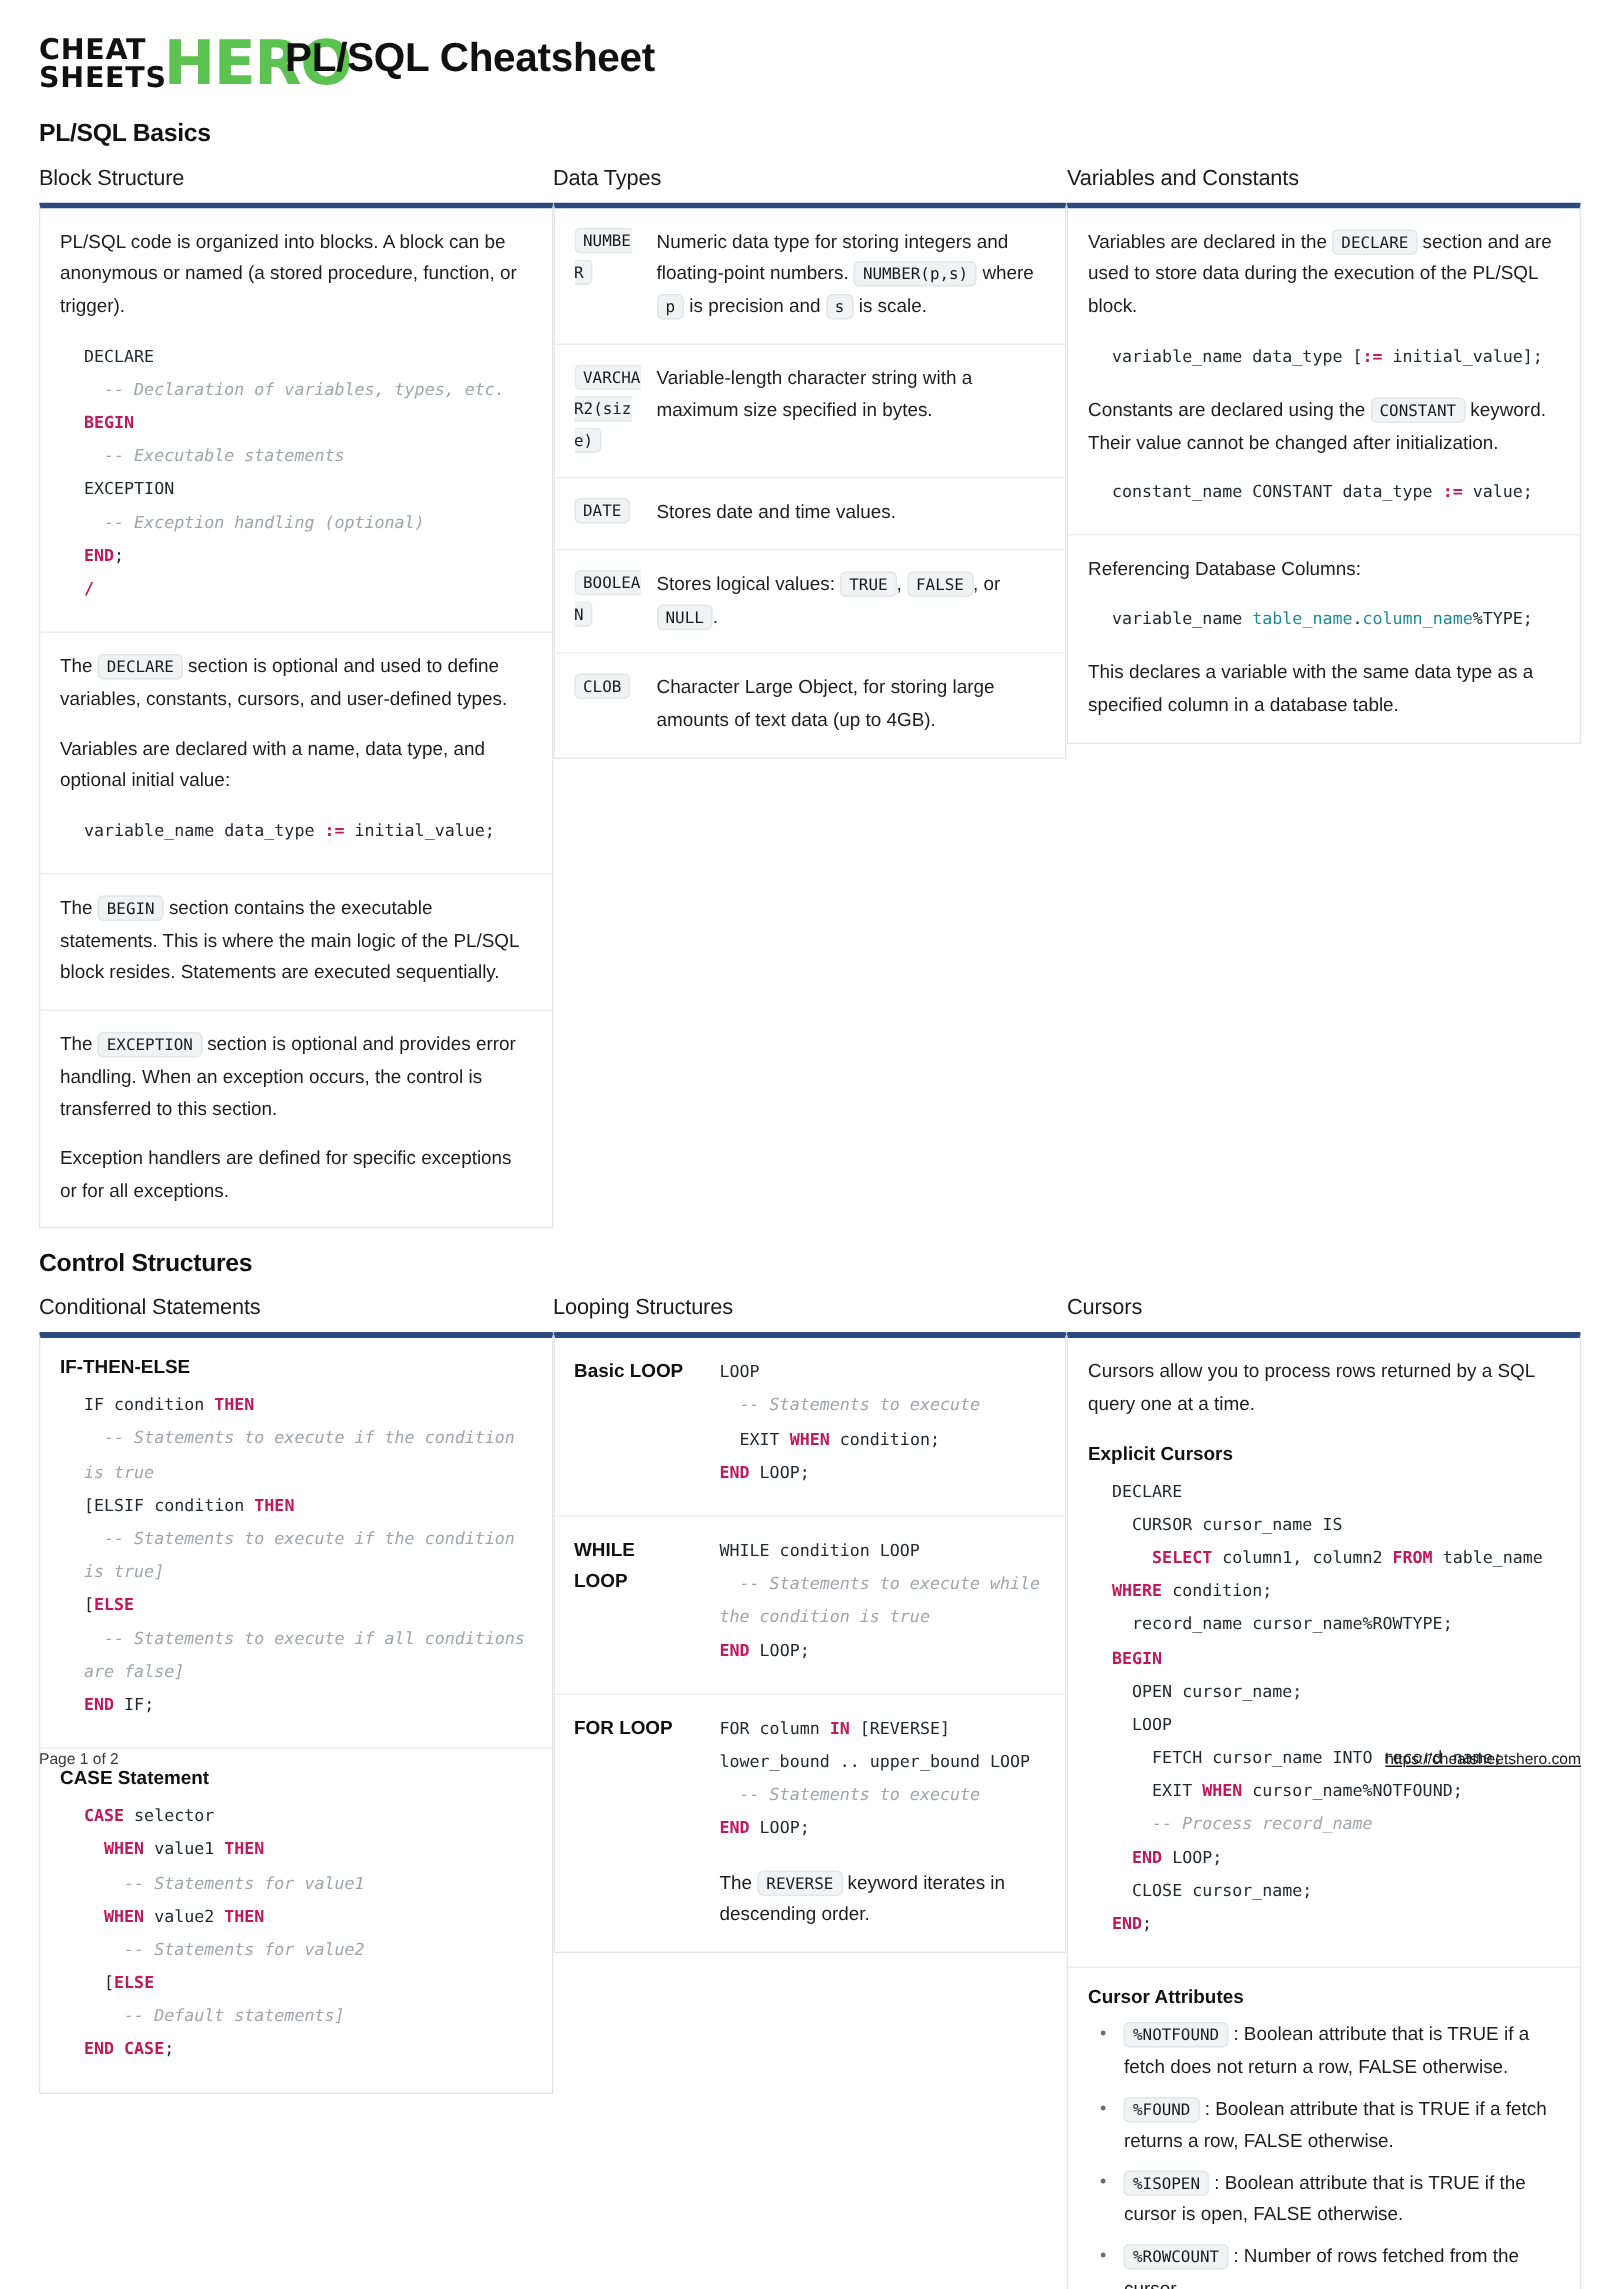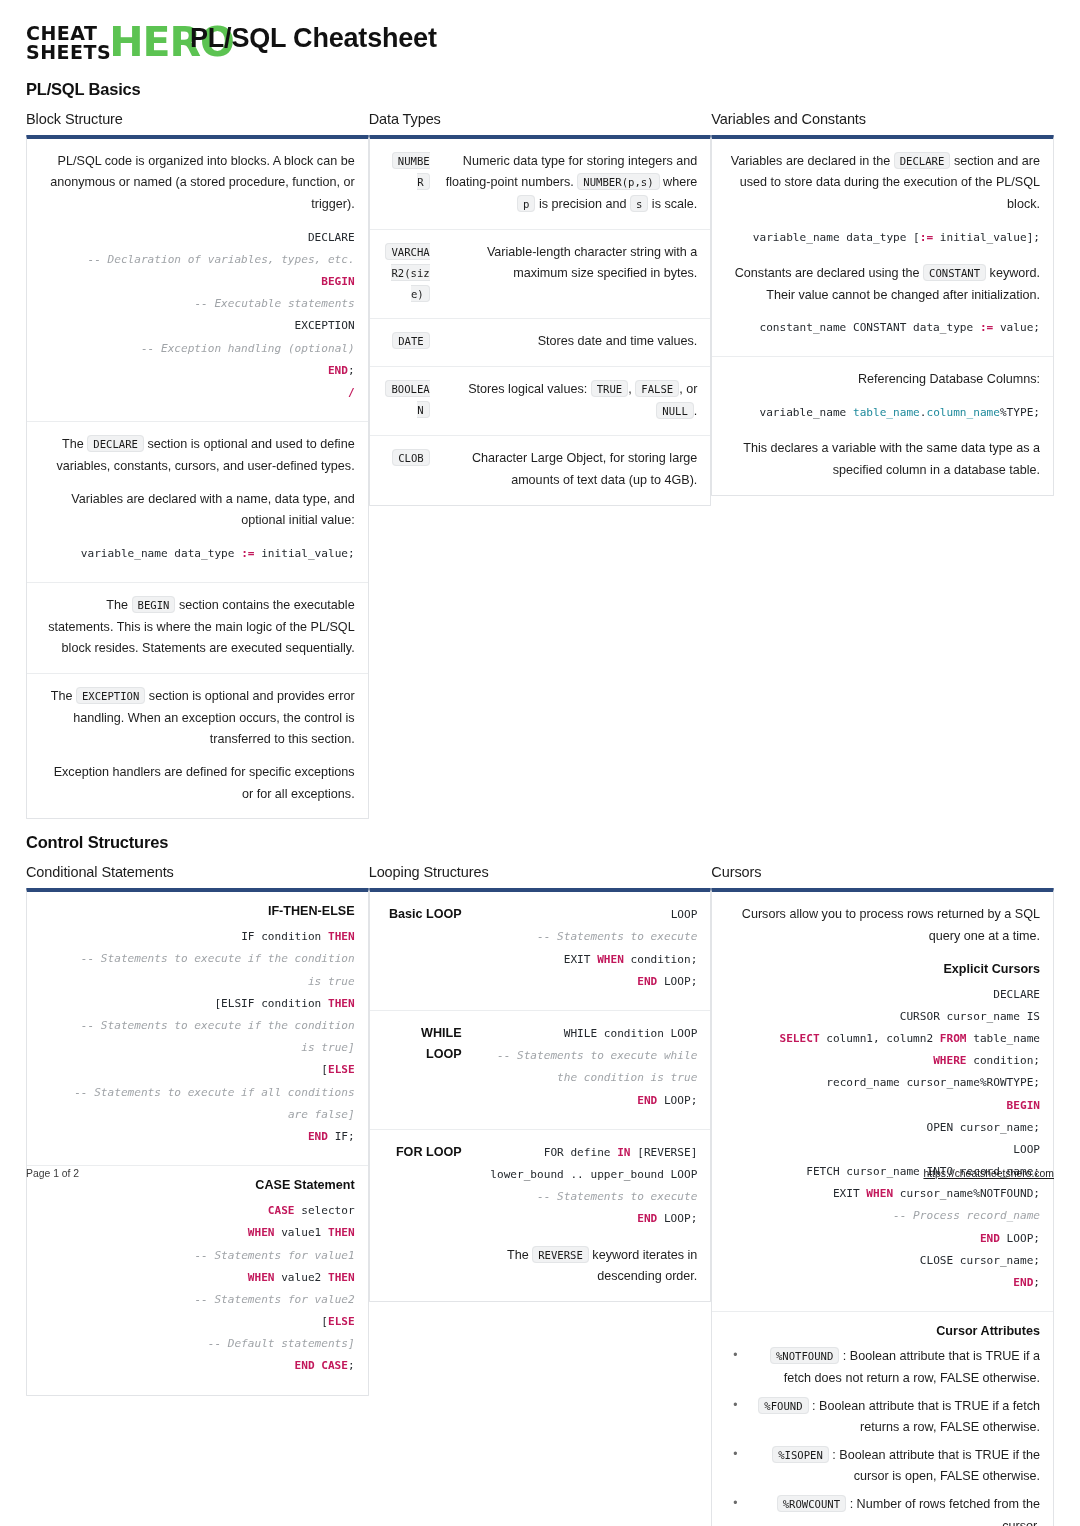--- a/index.html
+++ b/index.html
@@ -50,21 +50,20 @@
   
   .cols { display: flex; align-items: flex-start; }
   .col { flex: 1 1 0; min-width: 0; }
 
   
   .card {
     border: 1px solid #e2e4e7;
     border-top: 4px solid #2c4a7c;
     background: #ffffff;
     border-radius: 1px;
-    text-align: right;
   }
   .cell {
     padding: 12px 13px 13px 13px;
     border-bottom: 1px solid #ebedef;
   }
   .cell:last-child { border-bottom: none; }
 
   
   p.t {
     font-size: 12.6px; line-height: 1.72; color: #1e1e1e;
@@ -318,21 +317,21 @@
           <div class="lp-val">
             <pre class="code"><span class="pl">WHILE condition LOOP</span>
   <span class="c">-- Statements to execute while the condition is true</span>
 <span class="k">END</span><span class="pl"> LOOP;</span></pre>
           </div>
         </div>
 
         <div class="lp-row">
           <div class="lp-key">FOR LOOP</div>
           <div class="lp-val">
-            <pre class="code"><span class="pl">FOR define </span><span class="k">IN</span><span class="pl"> [REVERSE] lower_bound .. upper_bound LOOP</span>
+            <pre class="code"><span class="pl">FOR column </span><span class="k">IN</span><span class="pl"> [REVERSE] lower_bound .. upper_bound LOOP</span>
   <span class="c">-- Statements to execute</span>
 <span class="k">END</span><span class="pl"> LOOP;</span></pre>
             <p class="t"><span>The</span> <code class="chip">REVERSE</code> <span>keyword iterates in descending order.</span></p>
           </div>
         </div>
 
       </div>
     </div>
 
     <div class="col">

